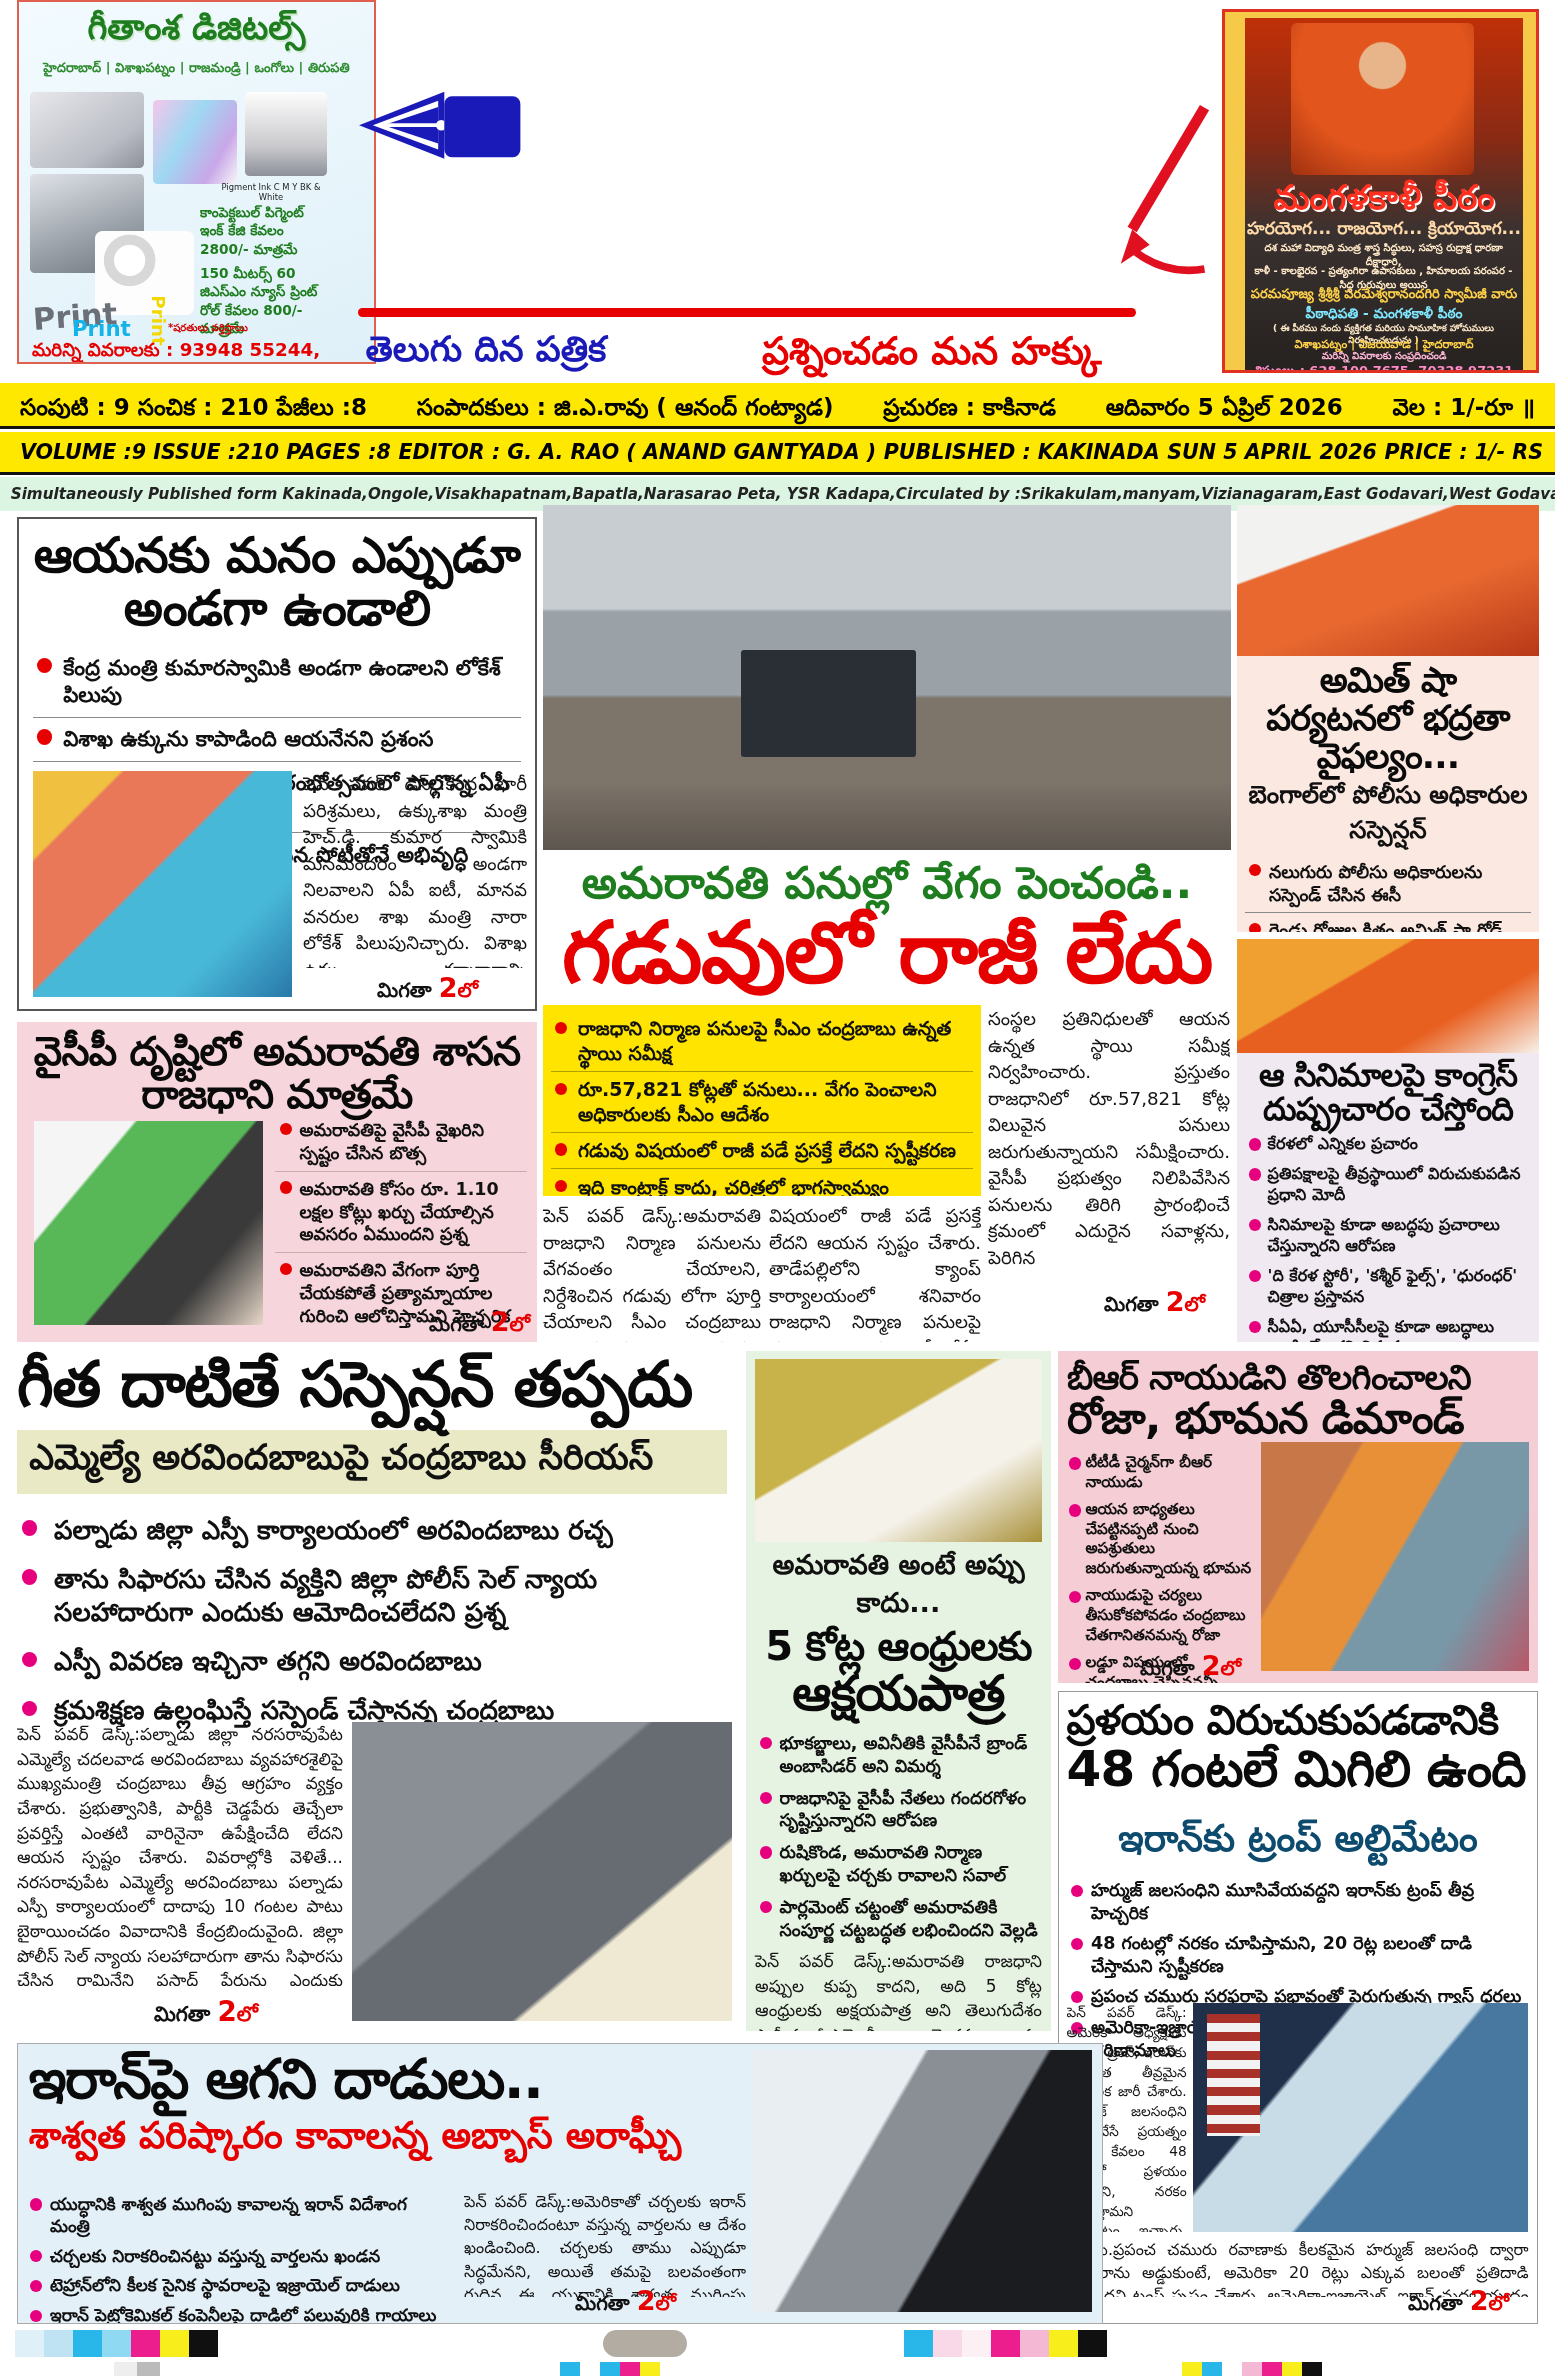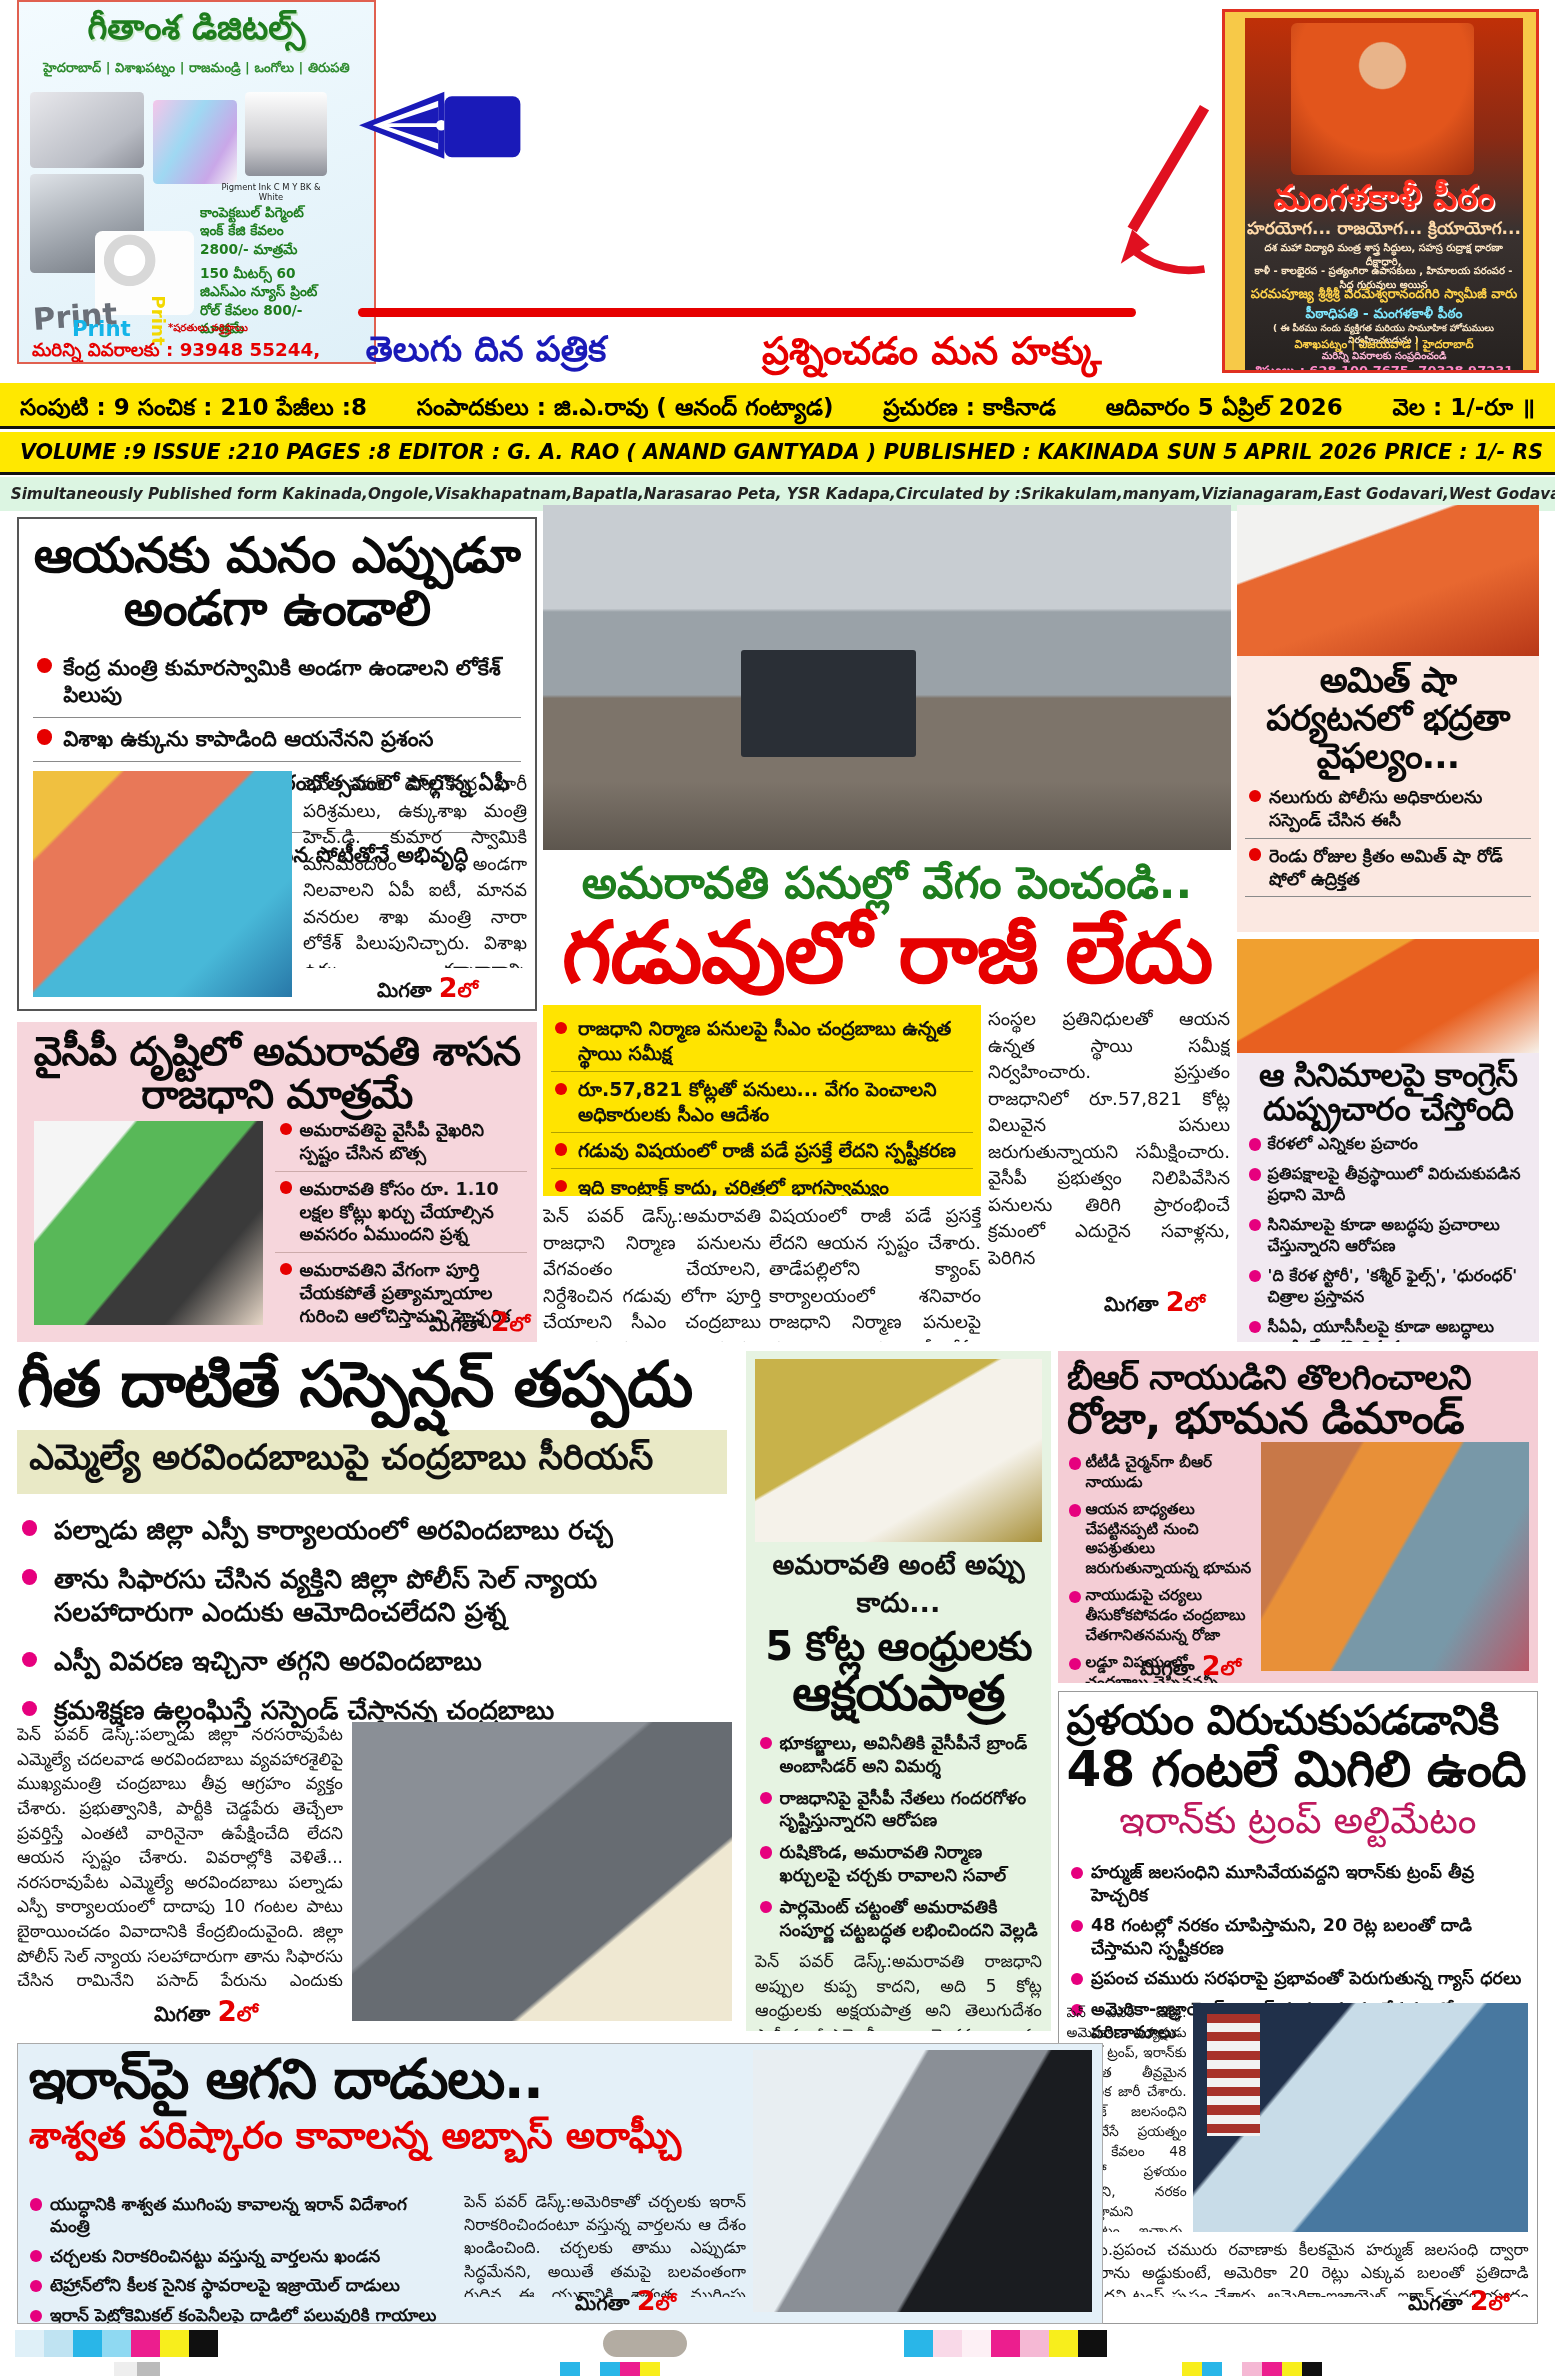--- a/index.html
+++ b/index.html
@@ -130,20 +130,21 @@
   <div class="abs body-text" style="left:988px;top:1006px;width:242px;height:271px;font-size:18.3px;overflow:hidden;">సంస్థల ప్రతినిధులతో ఆయన ఉన్నత స్థాయి సమీక్ష నిర్వహించారు. ప్రస్తుతం రాజధానిలో రూ.57,821 కోట్ల విలువైన పనులు జరుగుతున్నాయని సమీక్షించారు. వైసీపీ ప్రభుత్వం నిలిపివేసిన పనులను తిరిగి ప్రారంభించే క్రమంలో ఎదురైన సవాళ్లను, పెరిగిన</div>
   <div class="abs more" style="left:1104px;top:1286px;font-size:20px;">
     <span>మిగతా </span><span class="pg">2</span><span class="sfx">లో</span>
   </div>
   <div class="abs body-text" style="left:543px;top:1203px;width:218px;height:139px;font-size:18.3px;overflow:hidden;">పెన్ పవర్ డెస్క్:అమరావతి రాజధాని నిర్మాణ పనులను వేగవంతం చేయాలని, నిర్దేశించిన గడువు లోగా పూర్తి చేయాలని సీఎం చంద్రబాబు అధికారులను, నిర్మాణ సంస్థల ప్రతినిధులను ఆదేశించారు. ఈ</div>
   <div class="abs body-text" style="left:769px;top:1203px;width:212px;height:139px;font-size:18.3px;overflow:hidden;">విషయంలో రాజీ పడే ప్రసక్తే లేదని ఆయన స్పష్టం చేశారు. తాడేపల్లిలోని క్యాంప్ కార్యాలయంలో శనివారం రాజధాని నిర్మాణ పనులపై మంత్రి నారాయణ, సీఆర్డీఏ, ఏడీసీ ఉన్నతాధికారులు, నిర్మాణ</div>
 
   <div class="abs" style="left:1237px;top:505px;width:302px;height:427px;background:#fbe8e1;overflow:hidden;">
     <div class="photo" style="width:100%;height:151px;background:linear-gradient(160deg,#f2f2f0 0 30%,#e86830 31% 60%,#b83818 100%);"></div>
     <div class="headline center" style="font-size:35px;padding:6.1px 7.6px 0 7.6px;">అమిత్ షా పర్యటనలో భద్రతా వైఫల్యం...</div>
+    <div class="center" style="font-size:24.4px;font-weight:bold;color:#111;margin-top:4.6px;">బెంగాల్‌లో పోలీసు అధికారుల సస్పెన్షన్</div>
     <ul class="bullets sep smalldot" style="--dot:#e60000;font-size:17.5px;padding:0 7.6px;margin-top:4.6px;">
       <li style="padding:6.1px 1.5px 6.1px 24.4px;">నలుగురు పోలీసు అధికారులను సస్పెండ్ చేసిన ఈసీ</li>
       <li style="padding:6.1px 1.5px 6.1px 24.4px;">రెండు రోజుల క్రితం అమిత్ షా రోడ్ షోలో ఉద్రిక్తత</li>
 
     </ul>
 
   </div>
 
   <div class="abs" style="left:1237px;top:939px;width:302px;height:403px;background:#f1e9f1;overflow:hidden;">
     <div class="photo" style="width:100%;height:114px;background:linear-gradient(150deg,#f0a030 0 35%,#e86020 36% 70%,#f7f2ea 100%);"></div>
@@ -215,21 +216,21 @@
     </ul>
     <div class="abs photo" style="left:203px;top:91px;width:268px;height:229px;background:linear-gradient(120deg,#c87848 0 25%,#e89038 26% 50%,#7898a8 51% 75%,#b85868 100%);"></div>
     <div class="abs more" style="left:82px;top:299px;font-size:20px;">
       <span>మిగతా </span><span class="pg">2</span><span class="sfx">లో</span>
     </div>
   </div>
 
   <div class="abs" style="left:1058px;top:1691px;width:480px;height:633px;background:#fff;border:1.5px solid #999;padding:6.1px 7.6px;overflow:hidden;">
     <div class="headline" style="font-size:41px;">ప్రళయం విరుచుకుపడడానికి</div>
     <div class="headline" style="font-size:50px;">48 గంటలే మిగిలి ఉంది</div>
-    <div class="center" style="font-size:37px;font-weight:normal;color:#be185d;margin-top:3px;">ఇరాన్‌కు ట్రంప్ అల్టిమేటం</div>
+    <div class="center" style="font-size:37px;font-weight:bold;color:#0c4a6e;margin-top:21px;">ఇరాన్‌కు ట్రంప్ అల్టిమేటం</div>
     <ul class="bullets smalldot" style="--dot:#e6007e;font-size:17.5px;margin-top:6.1px;">
       <li style="padding:3.8px 1.5px 3.8px 24.4px;">హర్ముజ్ జలసంధిని మూసివేయవద్దని ఇరాన్‌కు ట్రంప్ తీవ్ర హెచ్చరిక</li>
       <li style="padding:3.8px 1.5px 3.8px 24.4px;">48 గంటల్లో నరకం చూపిస్తామని, 20 రెట్ల బలంతో దాడి చేస్తామని స్పష్టీకరణ</li>
       <li style="padding:3.8px 1.5px 3.8px 24.4px;">ప్రపంచ చమురు సరఫరాపై ప్రభావంతో పెరుగుతున్న గ్యాస్ ధరలు</li>
       <li style="padding:3.8px 1.5px 3.8px 24.4px;">అమెరికా-ఇజ్రాయెల్, ఇరాన్ మధ్య యుద్ధం నేపథ్యంలో తాజా పరిణామాలు</li>
     </ul>
     <div class="abs body-text" style="left:7.6px;top:311px;width:120px;height:229px;font-size:13.7px;overflow:hidden;">పెన్ పవర్ డెస్క్: అమెరికా అధ్యక్షుడు డొనాల్డ్ ట్రంప్, ఇరాన్‌కు అత్యంత తీవ్రమైన హెచ్చరిక జారీ చేశారు. హర్ముజ్ జలసంధిని మూసివేసే ప్రయత్నం చేస్తే కేవలం 48 గంటల్లో ప్రళయం తప్పదని, నరకం చూపిస్తామని అల్టిమేటం ఇచ్చారు. ఈ మేరకు ఆయన తన 'ట్రూత్ సోషల్' ఖాతాలో పోస్ట్</div>
     <div class="abs photo" style="left:134px;top:311px;width:335px;height:229px;background:linear-gradient(130deg,#20304a 0 30%,#c8dce8 31% 55%,#4878a0 56% 100%);">
       <div class="abs" style="left:13.7px;top:10.7px;width:53px;height:122px;background:repeating-linear-gradient(180deg,#a8322a 0 9.1px,#f2f2f2 9.1px 18.3px);"></div>
     </div>

